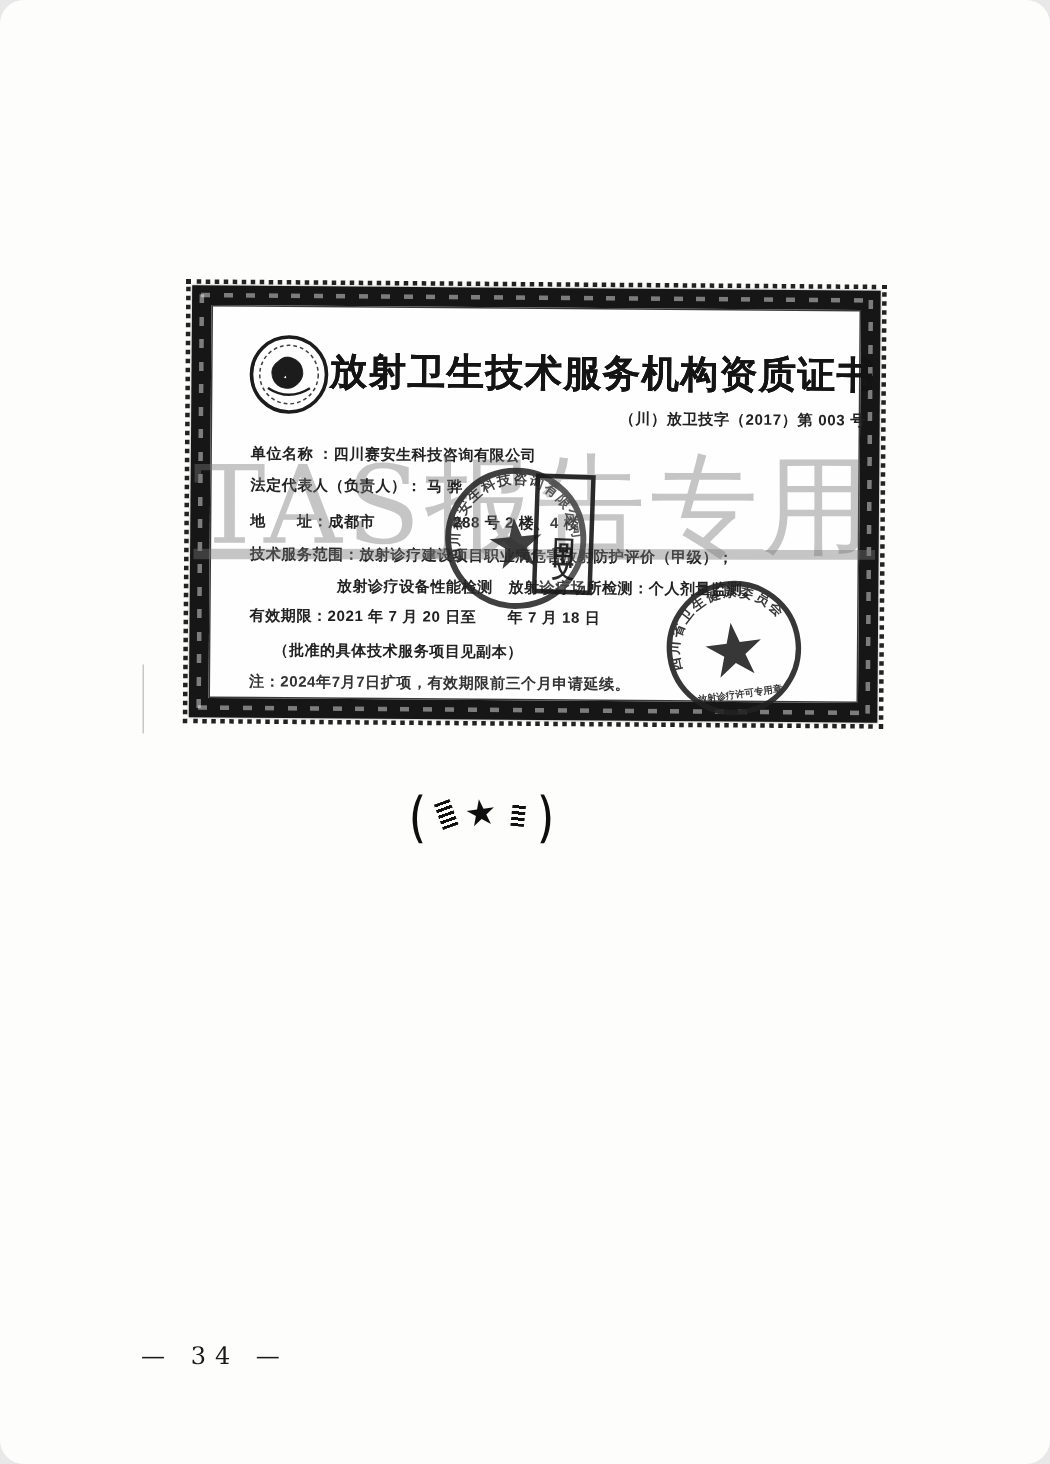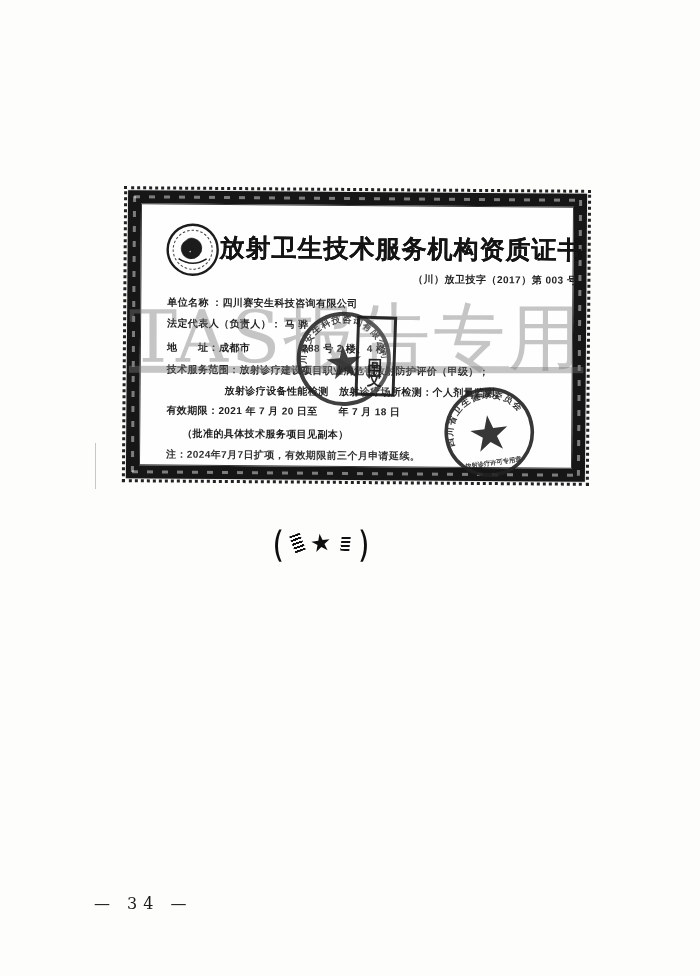--- a/index.html
+++ b/index.html
@@ -1,20 +1,20 @@
 <!DOCTYPE html>
 <html><head>
 <meta charset="utf-8">
 <style>
   * { margin:0; padding:0; box-sizing:border-box; }
   html,body { background:#e8e8e8; }
   body { font-family:"Liberation Sans", sans-serif; }
   .page {
     position:relative; width:700px; height:976px; background:#fdfdfc;
-    margin:0 auto; overflow:hidden;
+    margin:0 auto; overflow:hidden;border-radius:16px;
   }
   
   .certificate {
     position:absolute; left:127px; top:192px; width:459px; height:288px;
     background:#161616;
     transform:rotate(0.45deg);
     outline:3px dotted #222; outline-offset:1px;
     box-shadow:0 0 2px rgba(0,0,0,.35);
   }
   .micro { position:absolute; opacity:.55; }

